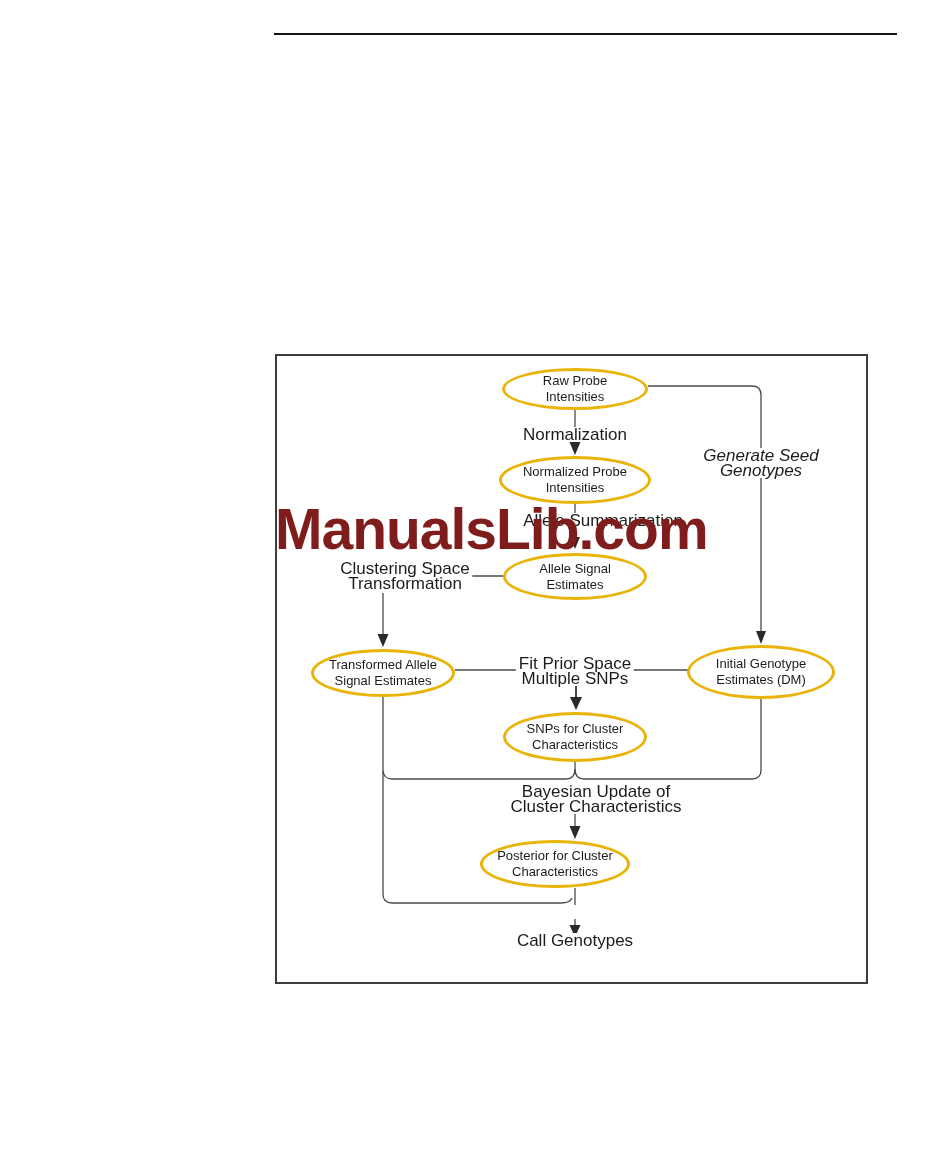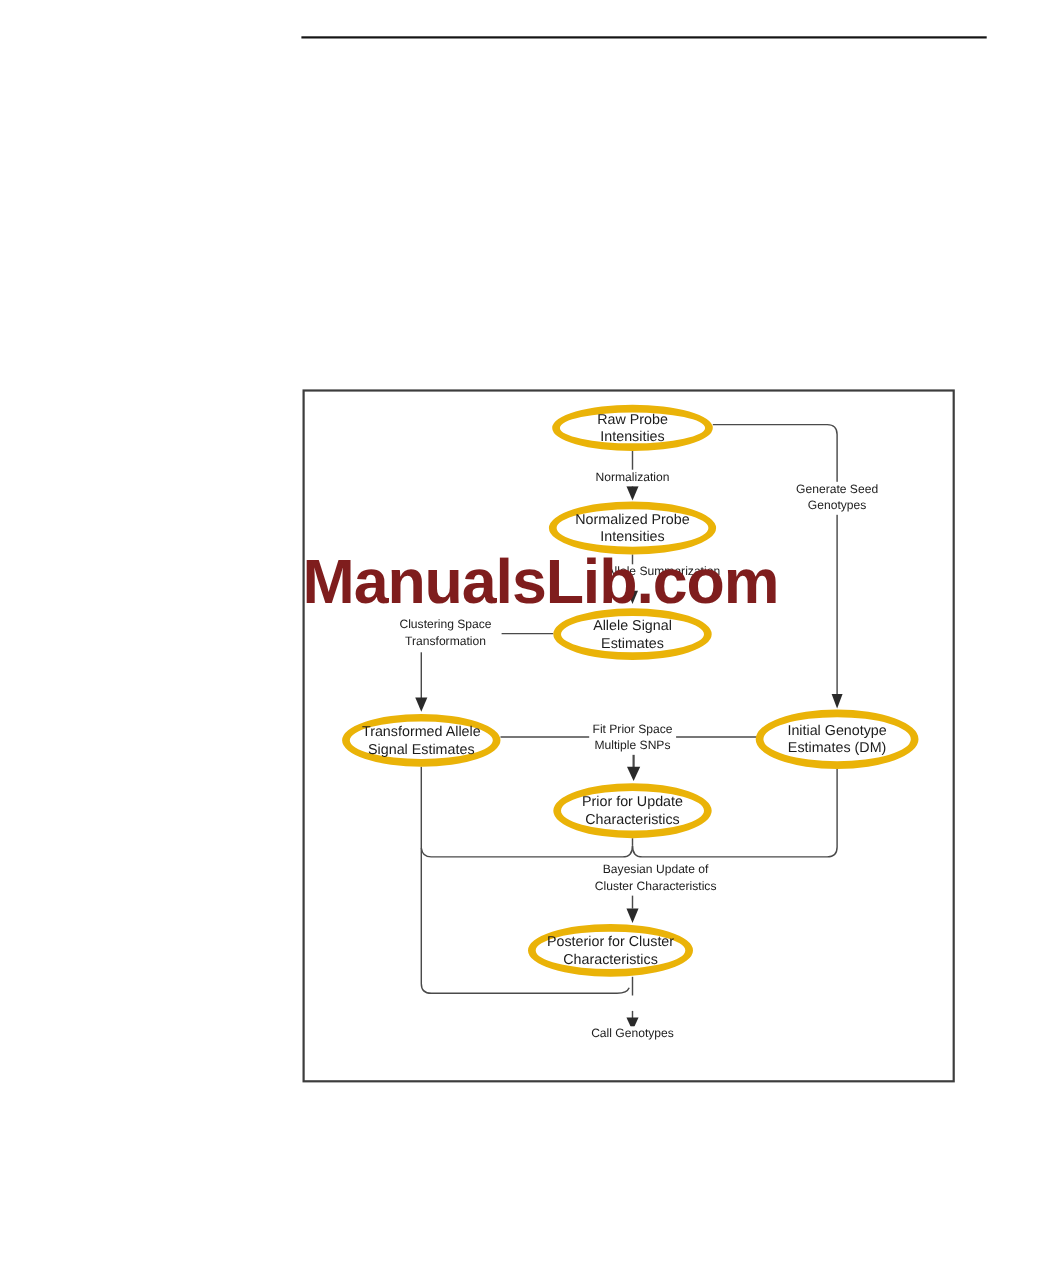--- a/index.html
+++ b/index.html
@@ -16,31 +16,31 @@
     background:#141414;
   }
   .diagram-box{
     position:absolute;left:275px;top:354px;width:593px;height:630px;
     border:2px solid #3d3d3d;box-sizing:border-box;
     background:transparent;
   }
   .flow-svg{position:absolute;left:0;top:0;z-index:1;}
   .node{
     position:absolute;z-index:2;
-    border:7px solid #eab308;border-radius:50%;
+    border:3px solid #eab308;border-radius:50%;
     background:#ffffff;
     display:flex;align-items:center;justify-content:center;
     text-align:center;font-size:13px;line-height:16px;
     white-space:pre-line;box-sizing:border-box;
   }
   .edge-label{
     position:absolute;z-index:3;
     transform:translateX(-50%);
     background:#ffffff;padding:0 3px;
-    text-align:center;font-size:11px;line-height:15px;
+    text-align:center;font-size:17px;line-height:15px;
     white-space:pre-line;
   }
   .watermark{
     position:absolute;left:275px;top:496px;z-index:6;
     font-size:57px;font-weight:bold;letter-spacing:-1px;
     font-family:"Liberation Sans", sans-serif;
     white-space:nowrap;
   }
 </style>
 </head>
@@ -100,30 +100,30 @@
 
   <div class="node" style="left:503px;top:553px;width:144px;height:47px;">Allele Signal
 Estimates</div>
 
   <div class="node" style="left:311px;top:649px;width:144px;height:48px;">Transformed Allele
 Signal Estimates</div>
 
   <div class="node" style="left:687px;top:645px;width:148px;height:54px;">Initial Genotype
 Estimates (DM)</div>
 
-  <div class="node" style="left:503px;top:712px;width:144px;height:50px;">Prior for Update
+  <div class="node" style="left:503px;top:712px;width:144px;height:50px;">SNPs for Cluster
 Characteristics</div>
 
   <div class="node" style="left:480px;top:840px;width:150px;height:48px;">Posterior for Cluster
 Characteristics</div>
 
 
   <div class="edge-label" style="left:575px;top:427px;">Normalization</div>
 
-  <div class="edge-label" style="left:761px;top:438px;">Generate Seed
+  <div class="edge-label" style="left:761px;top:448px;font-style:italic;">Generate Seed
 Genotypes</div>
 
   <div class="edge-label" style="left:575px;top:513px;margin-left:28px;">Allele Summarization</div>
 
   <div class="edge-label" style="left:405px;top:561px;">Clustering Space
 Transformation</div>
 
   <div class="edge-label" style="left:575px;top:656px;">Fit Prior Space
 Multiple SNPs</div>
 

